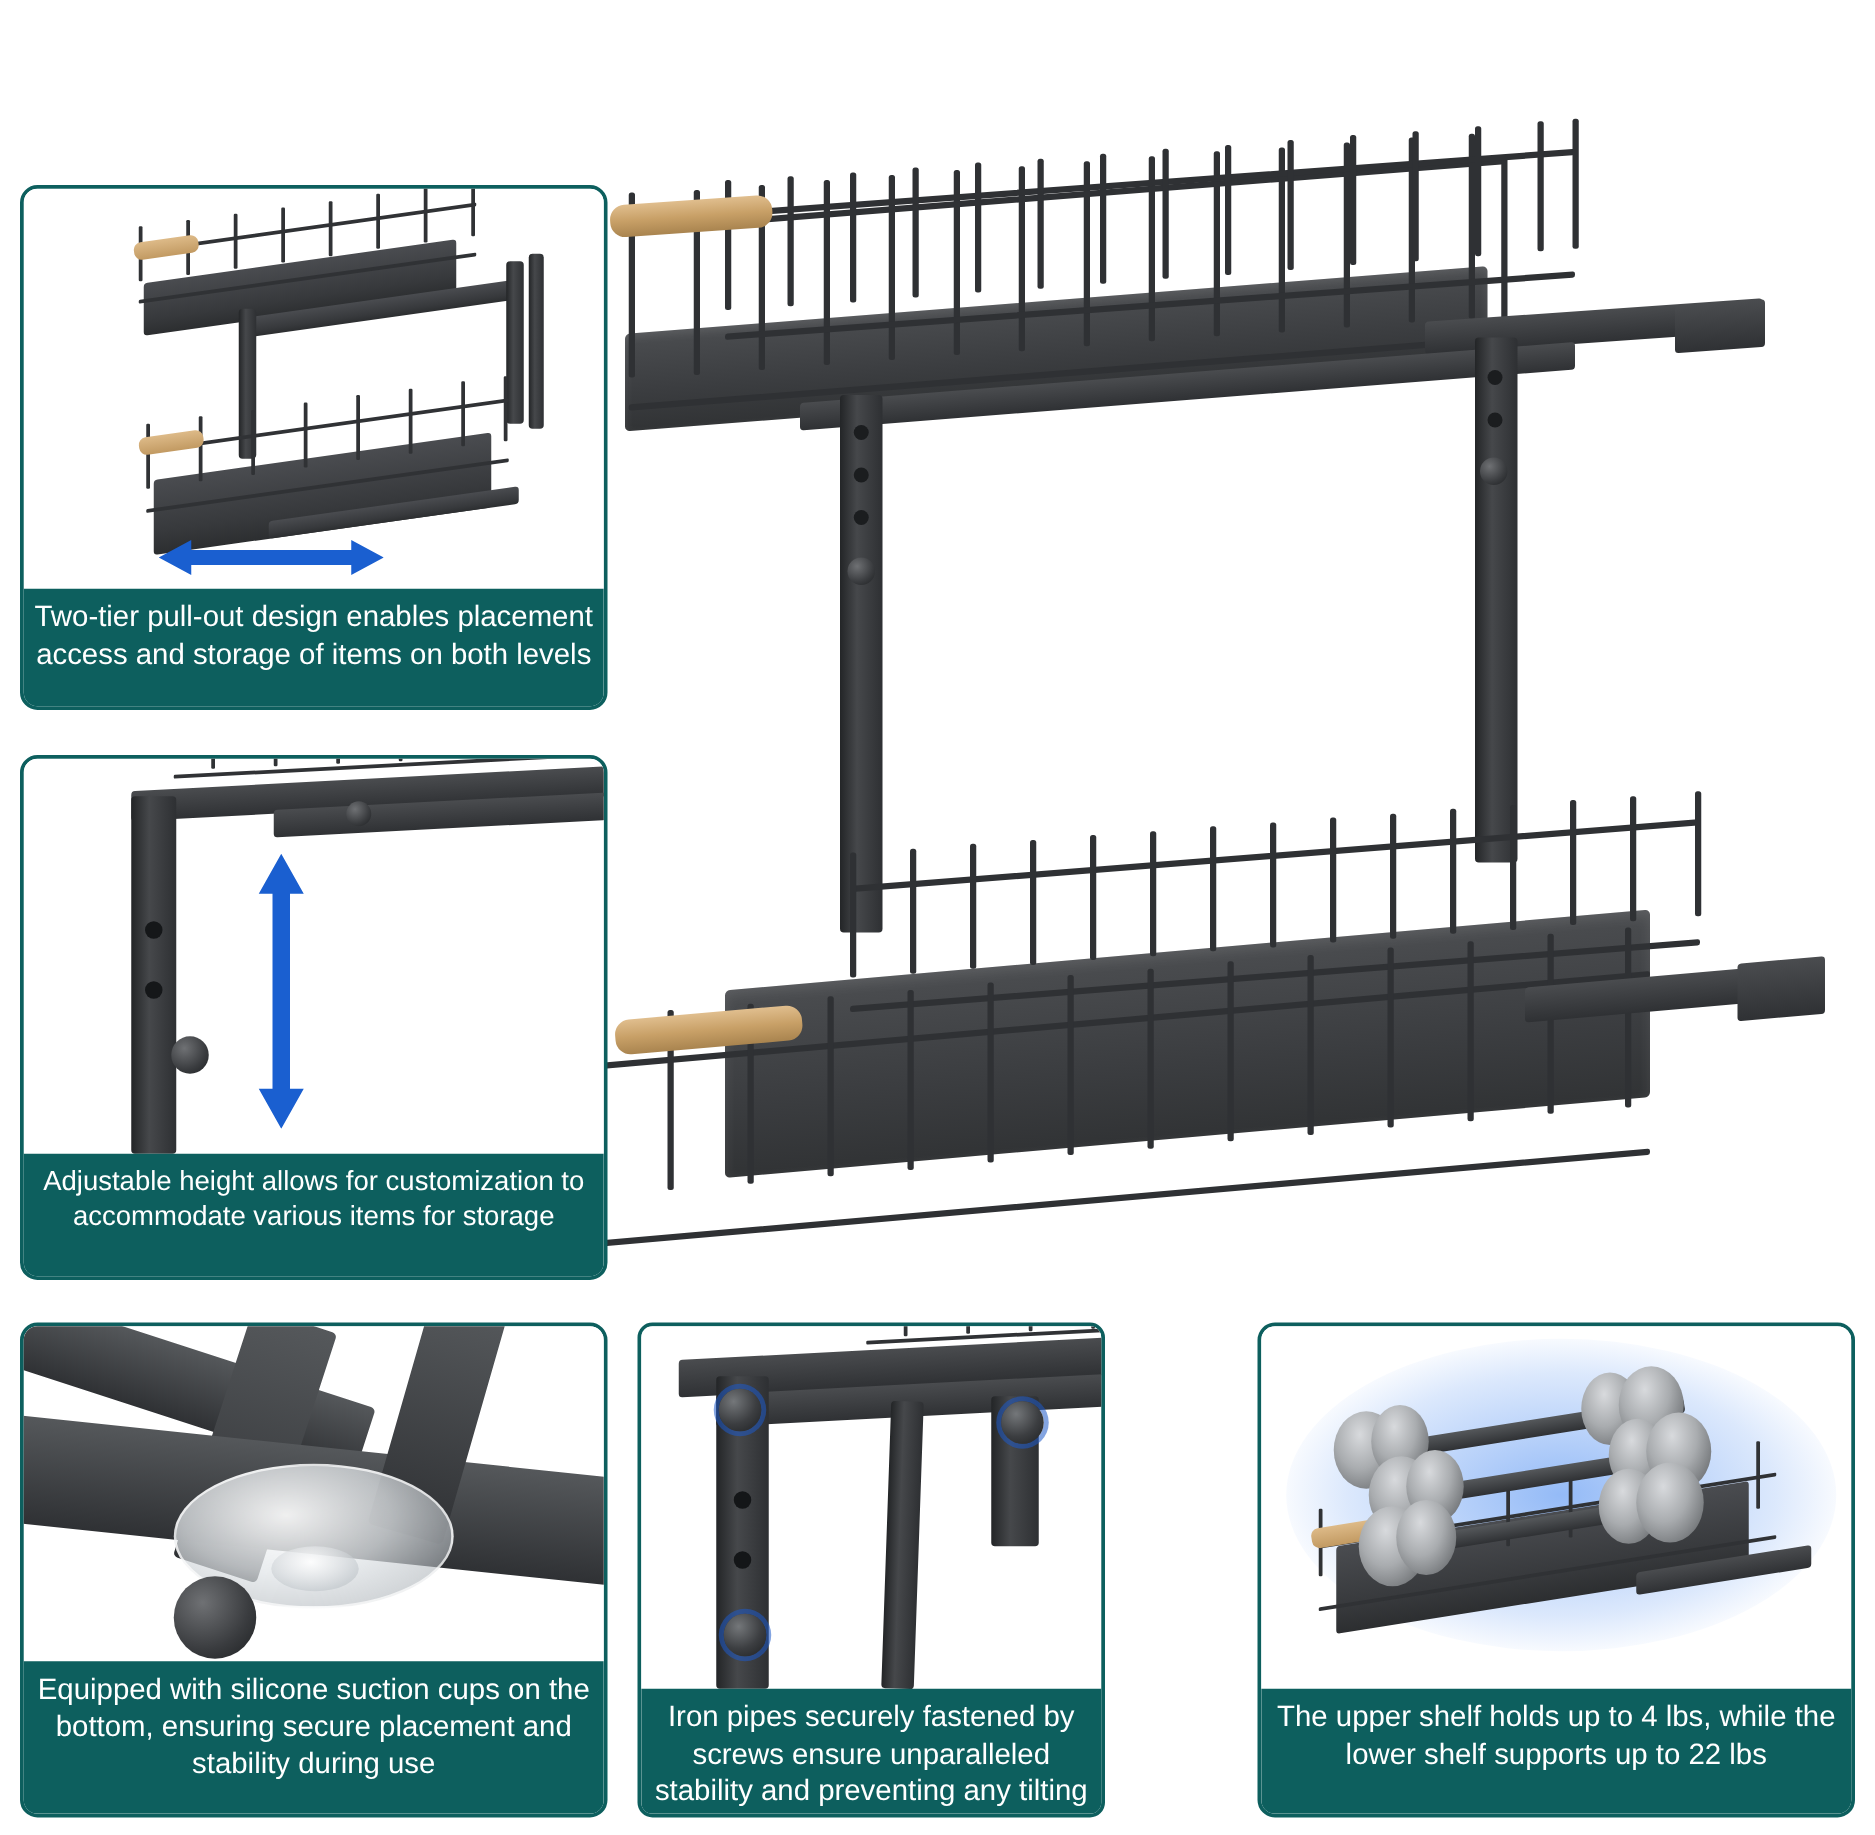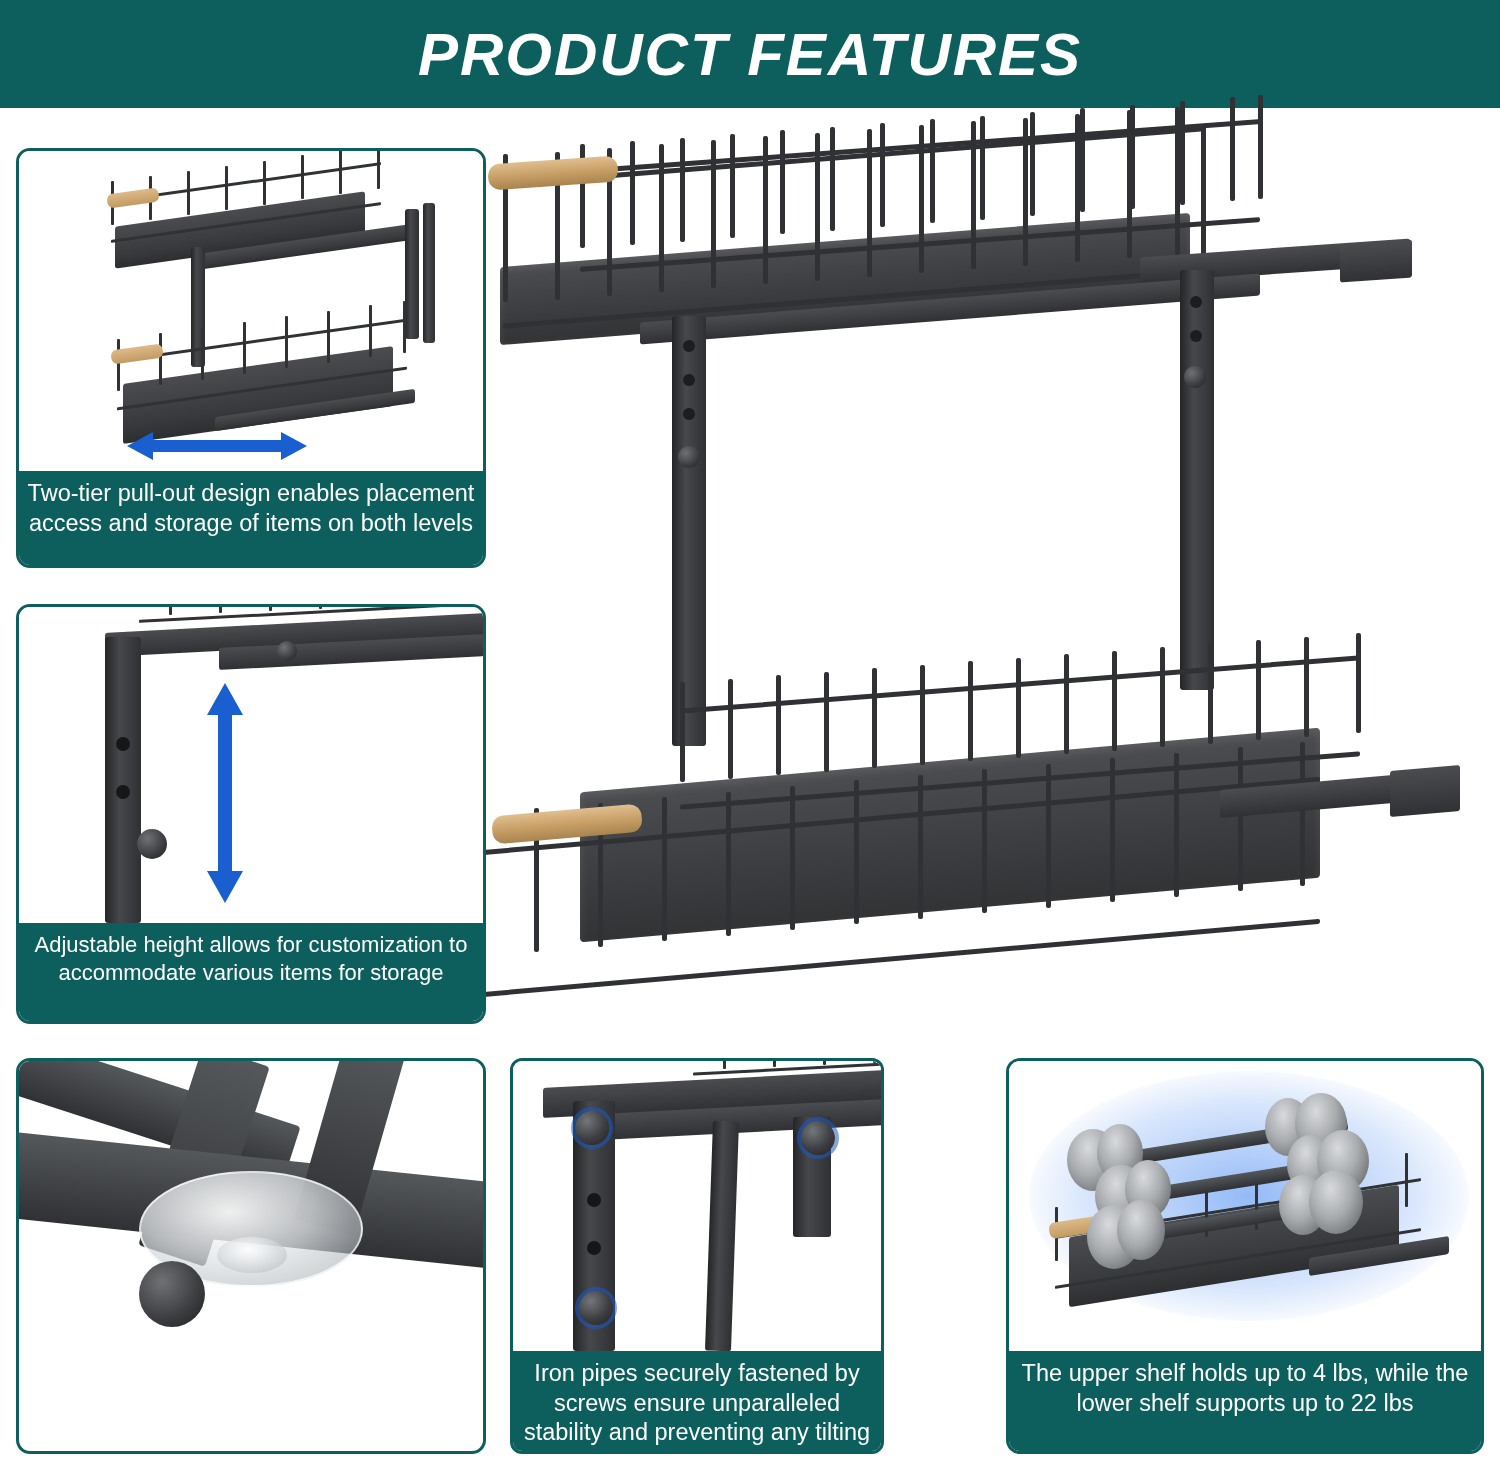--- a/index.html
+++ b/index.html
@@ -186,23 +186,20 @@
     position: absolute;
     border-radius: 50%;
     background: radial-gradient(ellipse at center, rgba(60,130,240,0.55) 0%, rgba(60,130,240,0.18) 55%, rgba(60,130,240,0) 75%);
   }
 </style>
 </head>
 <body>
 
 <div class="page">
 
-  <div class="header-band">
-    <div class="header-title">PRODUCT FEATURES</div>
-  </div>
 
   <div id="hero">
 
     <div class="tray" style="left:60px; top:120px; width:690px; height:78px; transform: skewY(-4.5deg); box-shadow: inset 0 3px 8px rgba(255,255,255,0.10);"></div>
 
     <div style="position:absolute;left:55px;top:26px;width:710px;height:180px;">
       <div class="wire-h" style="left:8px; top:8px; width:700px; transform:skewY(-4.5deg);"></div>
       <div class="wire-h" style="left:8px; top:150px; width:700px; transform:skewY(-4.5deg);"></div>
       <div class="wire" style="left:8px; top:8px; height:148px;"></div>
       <div class="wire" style="left:706px; top:-22px; height:148px;"></div>
@@ -387,20 +384,21 @@
       <div class="bar" style="left:-20px; top:18px; width:300px; height:58px; transform:rotate(18deg);"></div>
       <div class="bar" style="left:150px; top:-10px; width:70px; height:210px; transform:rotate(18deg);"></div>
       <div class="bar" style="left:-30px; top:96px; width:520px; height:86px; transform:rotate(6deg);"></div>
       <div class="bar" style="left:300px; top:-20px; width:62px; height:190px; transform:rotate(16deg);"></div>
 
       <div class="suction-cup" style="left:120px; top:110px; width:220px; height:112px;"></div>
       <div style="position:absolute;left:198px;top:176px;width:70px;height:36px;border-radius:50%;background:radial-gradient(ellipse at 45% 35%, rgba(255,255,255,0.85) 0%, rgba(190,196,201,0.55) 70%, rgba(150,155,160,0.4) 100%);"></div>
 
       <div class="knob" style="left:120px; top:200px; width:66px; height:66px;"></div>
     </div>
+    <div class="card-caption">Equipped with silicone suction cups on the bottom, ensuring secure placement and stability during use</div>
   </div>
 
   <div class="card" id="card-screws">
     <div class="card-img">
 
       <div class="rail" style="left:30px; top:16px; width:420px; height:30px; transform:skewY(-3deg);"></div>
       <div class="rail" style="left:60px; top:44px; width:400px; height:26px; transform:skewY(-3deg);"></div>
       <div class="mini-wire-h" style="left:180px; top:4px; width:290px; transform:skewY(-3deg);"></div>
       <div class="mini-wire" style="left:210px; top:-12px; height:20px;"></div>
       <div class="mini-wire" style="left:260px; top:-14px; height:20px;"></div>

